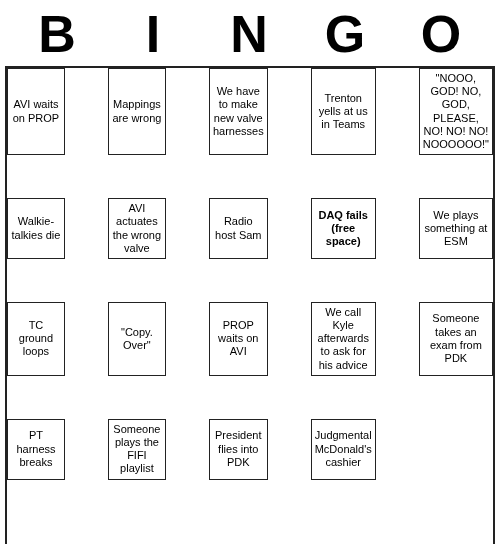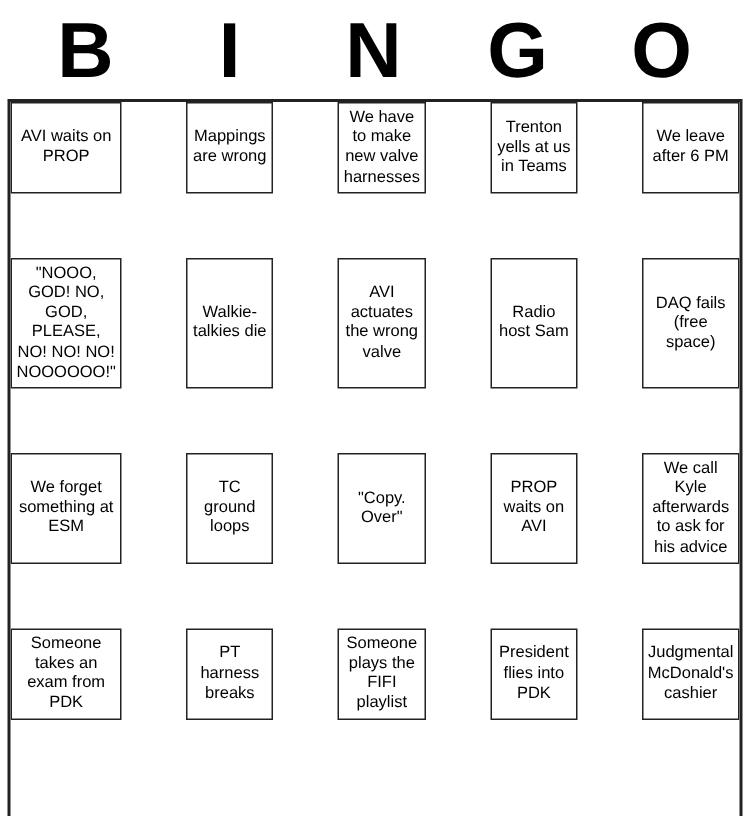--- a/index.html
+++ b/index.html
@@ -41,21 +41,21 @@
       display: flex;
       align-items: center;
       justify-content: center;
       text-align: center;
       padding: 3px;
       font-size: 11px;
       line-height: 1.2;
       background: #fff;
     }
     .cell.free {
-      font-weight: normal;
+      font-weight: bold;
     }
     .cell-text {
       display: block;
     }
   </style>
 </head>
 <body>
 
 <div id="bingo-title">
   <span>B</span>
@@ -72,39 +72,36 @@
     <div class="cell">
       <span class="cell-text">Mappings are wrong</span>
     </div>
     <div class="cell">
       <span class="cell-text">We have to make new valve harnesses</span>
     </div>
     <div class="cell">
       <span class="cell-text">Trenton yells at us in Teams</span>
     </div>
     <div class="cell">
-      <span class="cell-text">We leave after 6 PM</span>
-    </div>
-    <div class="cell">
       <span class="cell-text">"NOOO, GOD! NO, GOD, PLEASE, NO! NO! NO! NOOOOOO!"</span>
     </div>
     <div class="cell">
       <span class="cell-text">Walkie-talkies die</span>
     </div>
     <div class="cell">
       <span class="cell-text">AVI actuates the wrong valve</span>
     </div>
     <div class="cell">
       <span class="cell-text">Radio host Sam</span>
     </div>
     <div class="cell free">
       <span class="cell-text">DAQ fails (free space)</span>
     </div>
     <div class="cell">
-      <span class="cell-text">We forget something at ESM</span>
+      <span class="cell-text">We plays something at ESM</span>
     </div>
     <div class="cell">
       <span class="cell-text">TC ground loops</span>
     </div>
     <div class="cell">
       <span class="cell-text">"Copy. Over"</span>
     </div>
     <div class="cell">
       <span class="cell-text">PROP waits on AVI</span>
     </div>

